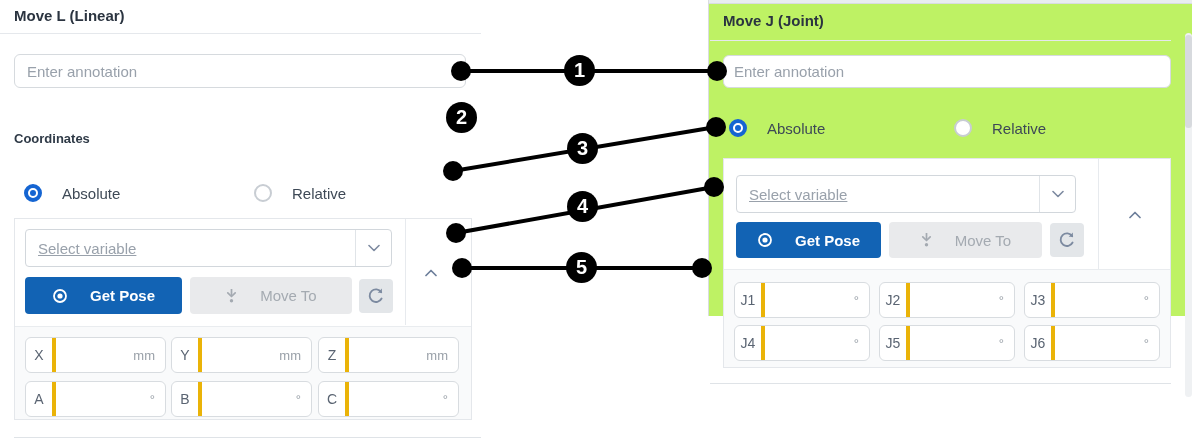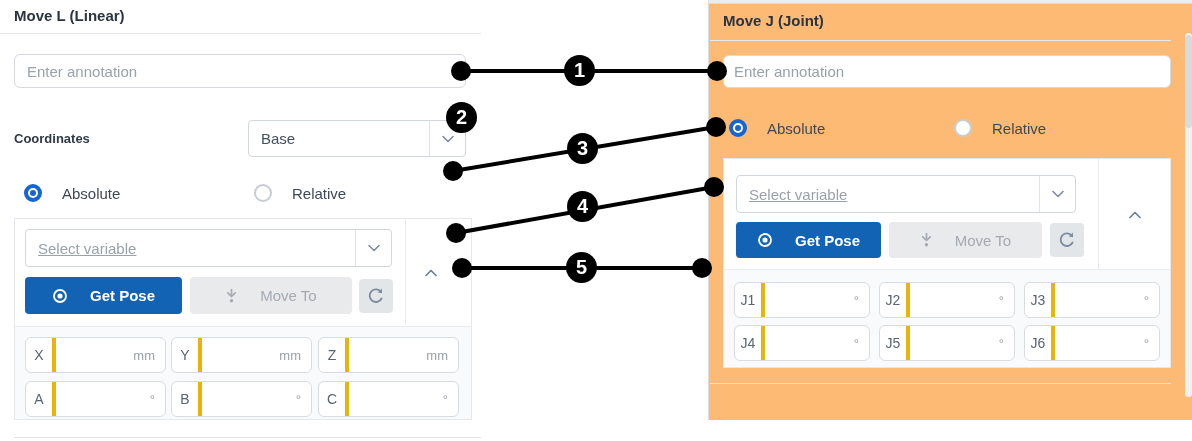--- a/index.html
+++ b/index.html
@@ -60,22 +60,22 @@
     position:absolute; height:36px; background:#fff; border:1px solid #d8dce0; border-radius:6px;
     display:flex; align-items:stretch; overflow:hidden;
   }
   .fg-label { width:30px; display:flex; align-items:center; justify-content:center;
     font-size:14px; color:#5a6472; border-right:4px solid #eab308; flex:0 0 auto; }
   .fg-input { flex:1; min-width:0; border:none; outline:none; background:transparent;
     font-family:"Liberation Sans",sans-serif; font-size:14px; color:#3f4a57; padding:0 4px; }
   .fg-unit { display:flex; align-items:center; padding-right:10px; font-size:13px; color:#9aa1a9; }
 
   
-  .panel-r { position:absolute; left:708px; top:0; width:484px; height:420px;
-    border-left:1px solid #d9dce0; background:#fdba74; }
+  .panel-r { position:absolute; left:708px; top:0; width:484px; height:316px;
+    border-left:1px solid #d9dce0; background:#bef264; }
   .panel-r .top-strip { position:absolute; left:0; top:0; right:0; height:4px;
     background:#e9edf0; border-bottom:1px solid #d9dce0; }
   .scroll-track { position:absolute; left:476px; top:33px; width:7px; height:364px;
     background:#eff1f3; border-radius:4px; }
   .scroll-thumb { position:absolute; left:0; top:2px; width:7px; height:93px;
     background:#d7dade; border-radius:4px; }
 
   
   .overlay { position:absolute; left:0; top:0; pointer-events:none; z-index:40; }
   .callout {
@@ -90,28 +90,20 @@
 <div class="stage">
 
   <div class="abs" style="left:0;top:0;width:483px;height:435px;">
     <div class="abs panel-title" style="left:14px;top:7px;">Move L (Linear)</div>
     <div class="hdiv" style="left:0;top:33px;width:481px;"></div>
 
     <input class="text-input" style="left: 14px; top: 54px; width: 452px; height: 34px;" placeholder="Enter annotation">
 
     <div class="abs" style="left:14px;top:131px;font-size:13px;font-weight:700;color:#2f3a47;">Coordinates</div>
 
-    <div class="dropdown" style="left:248px;top:120px;width:218px;height:37px;">
-      <span class="dd-text">Base</span>
-      <span class="dd-caret">
-        <svg width="12" height="8" viewBox="0 0 12 8">
-            <path d="M1 1.5 L6 6.5 L11 1.5" fill="none" stroke="#7d8aa0" stroke-width="1.6" stroke-linecap="round" stroke-linejoin="round"></path>
-          </svg>
-      </span>
-    </div>
 
     <div class="radio-row" style="left:24px;top:184px;height:18px;">
       <span class="radio checked"></span>
       <span class="radio-label">Absolute</span>
     </div>
     <div class="radio-row" style="left:254px;top:184px;height:18px;">
       <span class="radio unchecked"></span>
       <span class="radio-label">Relative</span>
     </div>
 

